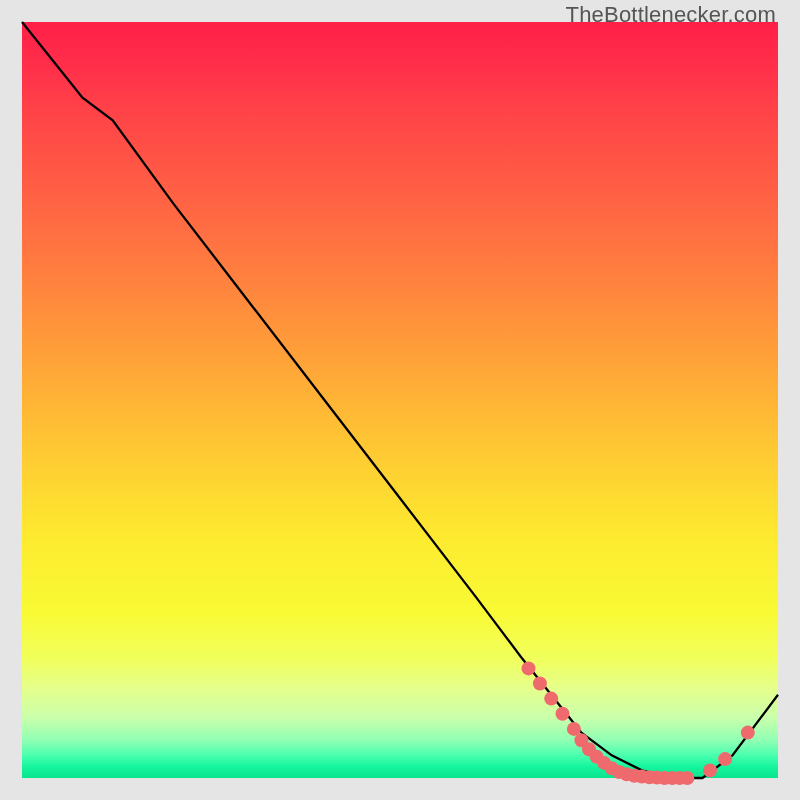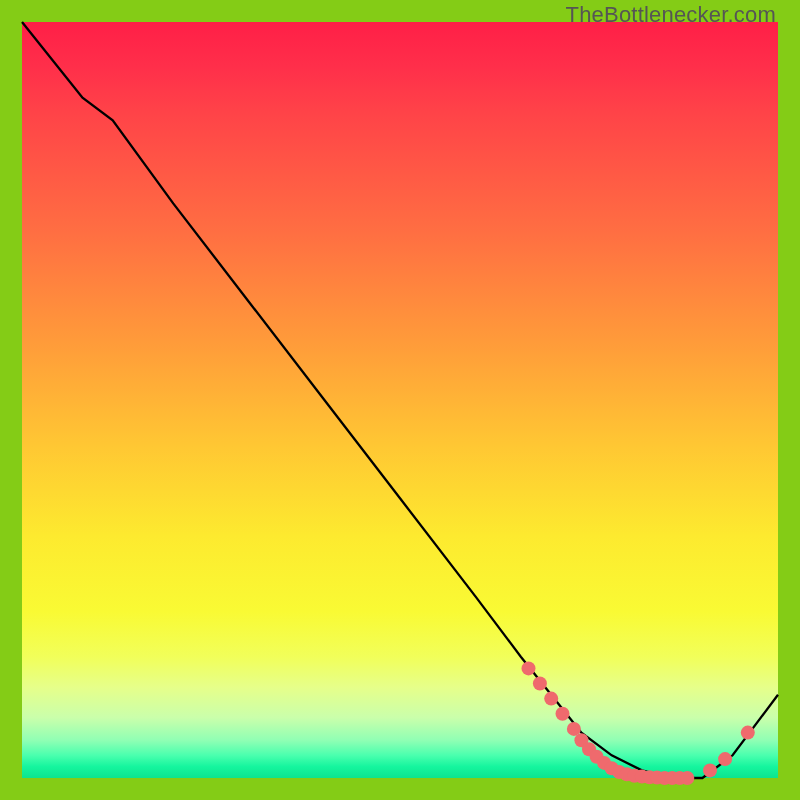--- a/index.html
+++ b/index.html
@@ -8,21 +8,21 @@
     width: 800px;
     height: 800px;
     background: #000;
     overflow: hidden;
     font-family: Arial, Helvetica, sans-serif;
   }
   .frame {
     position: relative;
     width: 800px;
     height: 800px;
-    background: #84cc16;
+    background: #e5e5e5;
   }
   .plot-area {
     position: absolute;
     left: 22px;
     top: 22px;
     width: 756px;
     height: 756px;
     
     background:
       linear-gradient(to bottom,

